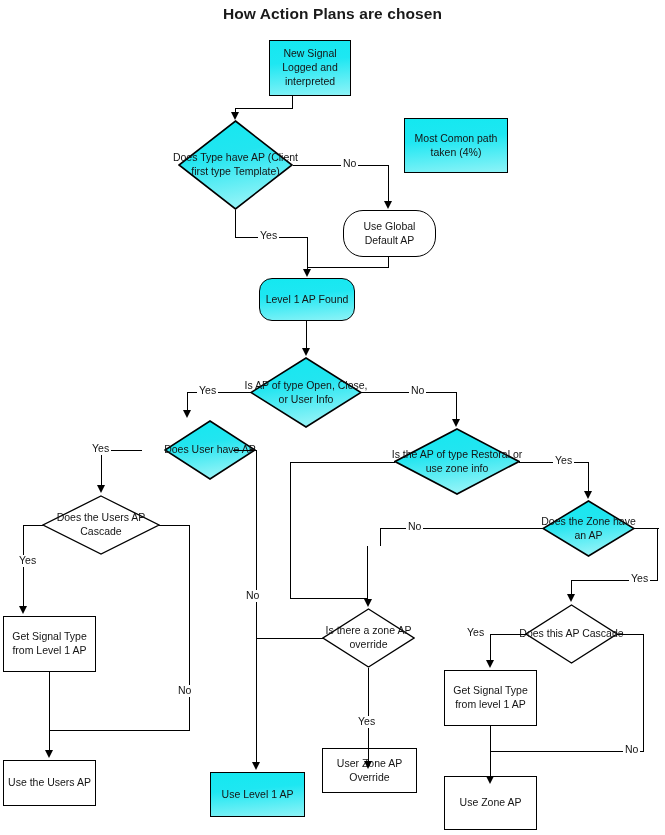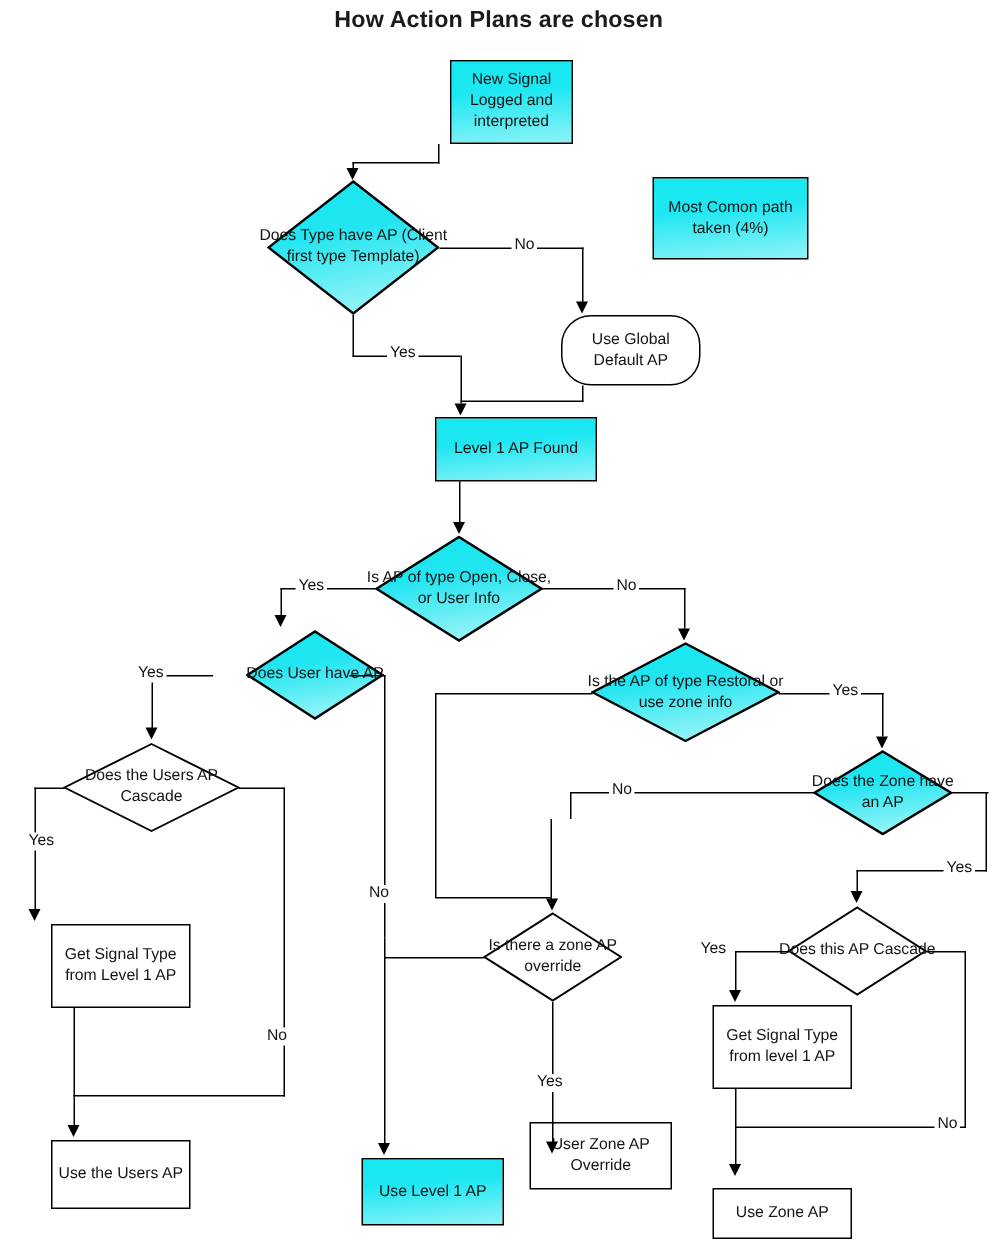--- a/index.html
+++ b/index.html
@@ -34,21 +34,20 @@
   .node {
     position: absolute;
     box-sizing: border-box;
     display: flex;
     align-items: center;
     justify-content: center;
     text-align: center;
     font-size: 10.5px;
     line-height: 1.32;
     color: #141414;
-    margin-left: 31px;
   }
   .box {
     border: 1.4px solid #000000;
     background: #ffffff;
     padding: 2px 4px;
   }
   .box.cyan {
     background: linear-gradient(175deg, #14e8f0 0%, #1ee7f2 38%, #8df3f7 100%);
     border: 1.6px solid #000000;
   }
@@ -121,21 +120,21 @@
           <stop offset="100%" stop-color="#8df3f7"></stop>
         </linearGradient>
       </defs>
       <polygon points="57.5,1 114,45 57.5,89 1,45" fill="url(#g1)" stroke="#000000" stroke-width="1.6"></polygon>
     </svg>
     <div class="dia-label">Does Type have AP (Client first type Template)</div>
   </div>
 
   <div class="node box" style="left:343px; top:210px; width:93px; height:47px;border-radius:20px;">Use Global Default AP</div>
 
-  <div class="node box cyan" style="left:259px; top:278px; width:108px; height:43px;">Level 1 AP Found</div>
+  <div class="node box cyan" style="left:259px; top:278px; width:96px; height:43px;border-radius:13px;">Level 1 AP Found</div>
 
   <div class="diamond" style="left:250px; top:357px; width:112px; height:71px;">
     <svg class="dia-shape" viewBox="0 0 112 71" preserveAspectRatio="none">
       <polygon points="56,1 111,35.5 56,70 1,35.5" fill="url(#g1)" stroke="#000000" stroke-width="1.6"></polygon>
     </svg>
     <div class="dia-label">Is AP of type Open, Close, or User Info</div>
   </div>
 
   <div class="diamond" style="left:144px; top:420px; width:92px; height:60px;margin-left:20px;">
     <svg class="dia-shape" viewBox="0 0 92 60" preserveAspectRatio="none">
@@ -182,21 +181,21 @@
 
   <div class="diamond" style="left:525px; top:604px; width:93px; height:60px;">
     <svg class="dia-shape" viewBox="0 0 93 60" preserveAspectRatio="none">
       <polygon points="46.5,1 92,30 46.5,59 1,30" fill="#ffffff" stroke="#000000" stroke-width="1.3"></polygon>
     </svg>
     <div class="dia-label">Does this AP Cascade</div>
   </div>
 
   <div class="node box" style="left:444px; top:670px; width:93px; height:56px;">Get Signal Type from level 1 AP</div>
 
-  <div class="node box" style="left:444px; top:792px; width:93px; height:34px;">Use Zone AP</div>
+  <div class="node box" style="left:444px; top:776px; width:93px; height:54px;">Use Zone AP</div>
 
   <div class="v-line" style="left:292px; top:96px; height:13px;"></div>
   <div class="h-line" style="left:235px; top:108px; width:58px;"></div>
   <div class="v-line" style="left:235px; top:108px; height:6px;"></div>
   <div class="h-line" style="left:235px; top:113px; width:1px;"></div>
   <div class="arrow-down" style="left:231px; top:112px;"></div>
 
   <div class="h-line" style="left:293px; top:165px; width:96px;"></div>
   <div class="v-line" style="left:388px; top:165px; height:38px;"></div>
   <div class="arrow-down" style="left:384px; top:201px;"></div>

